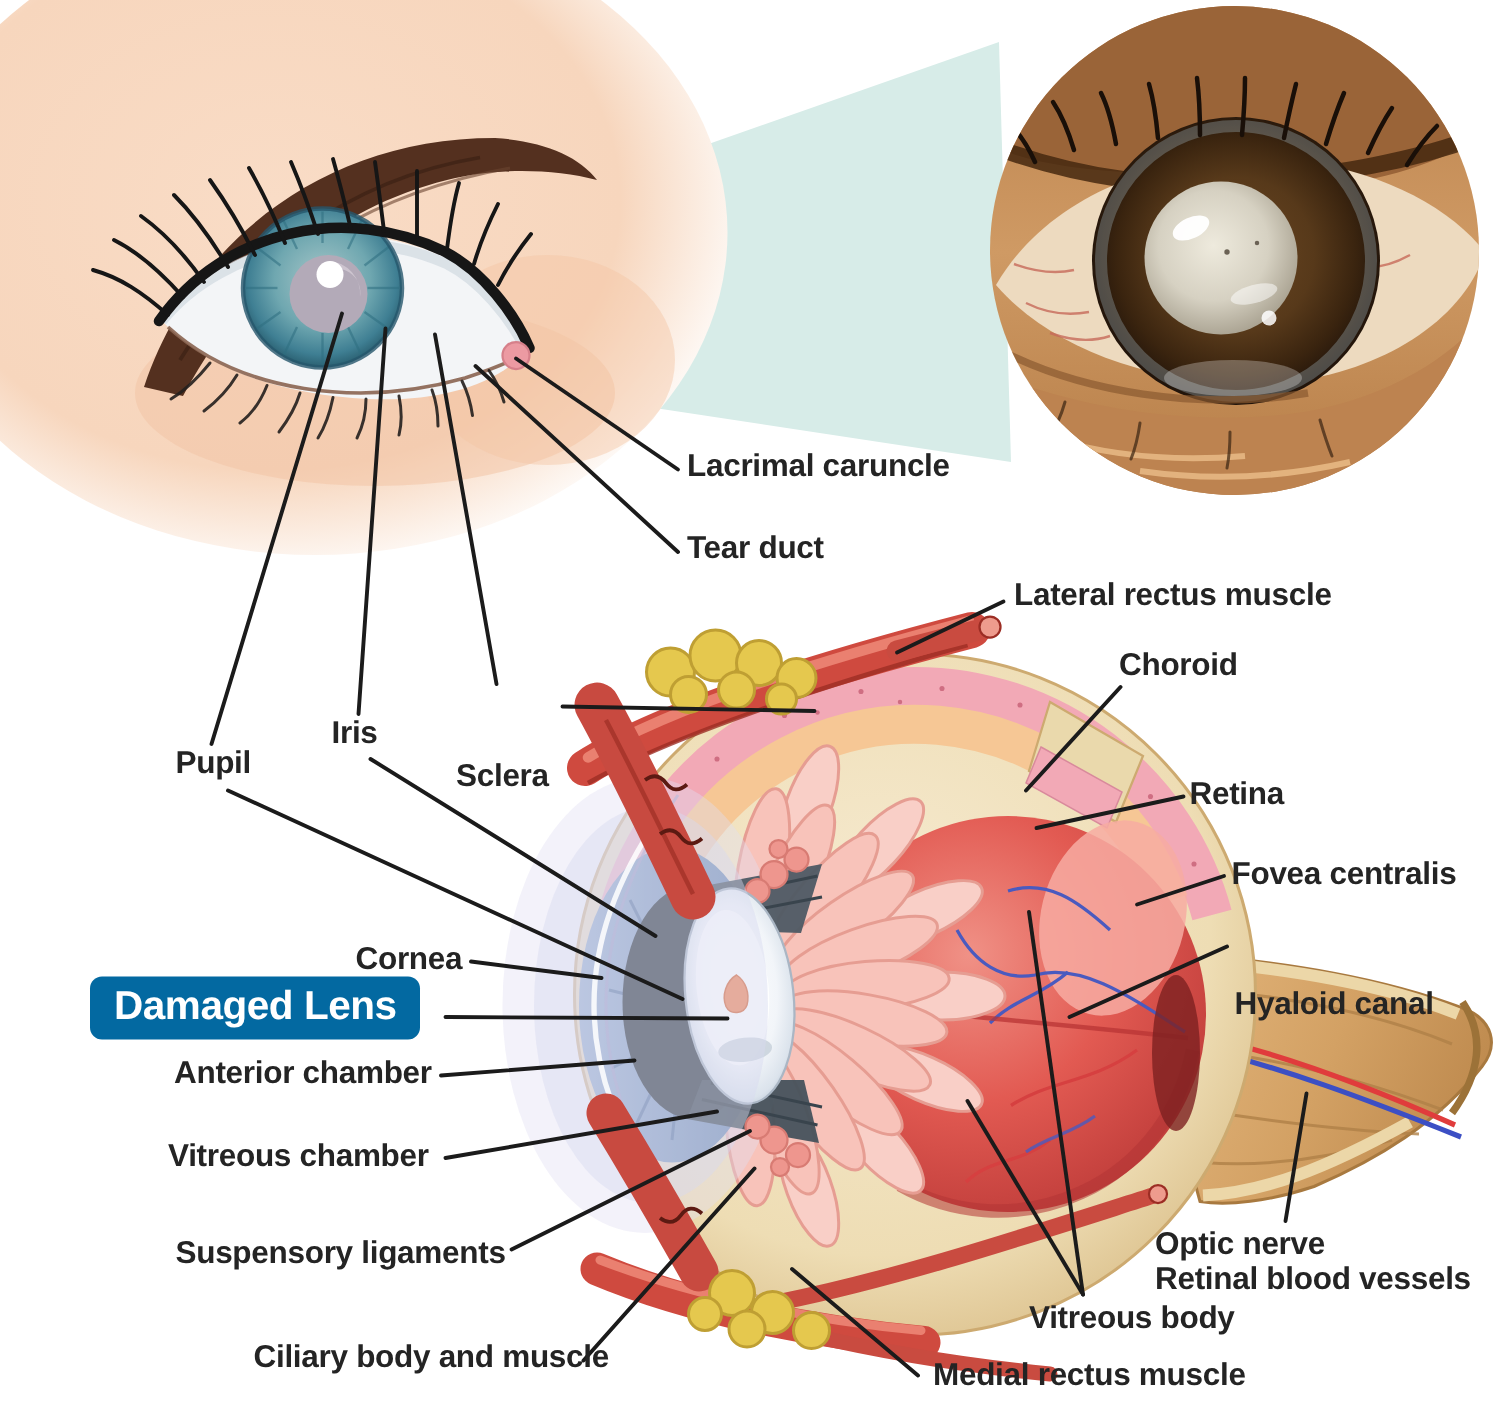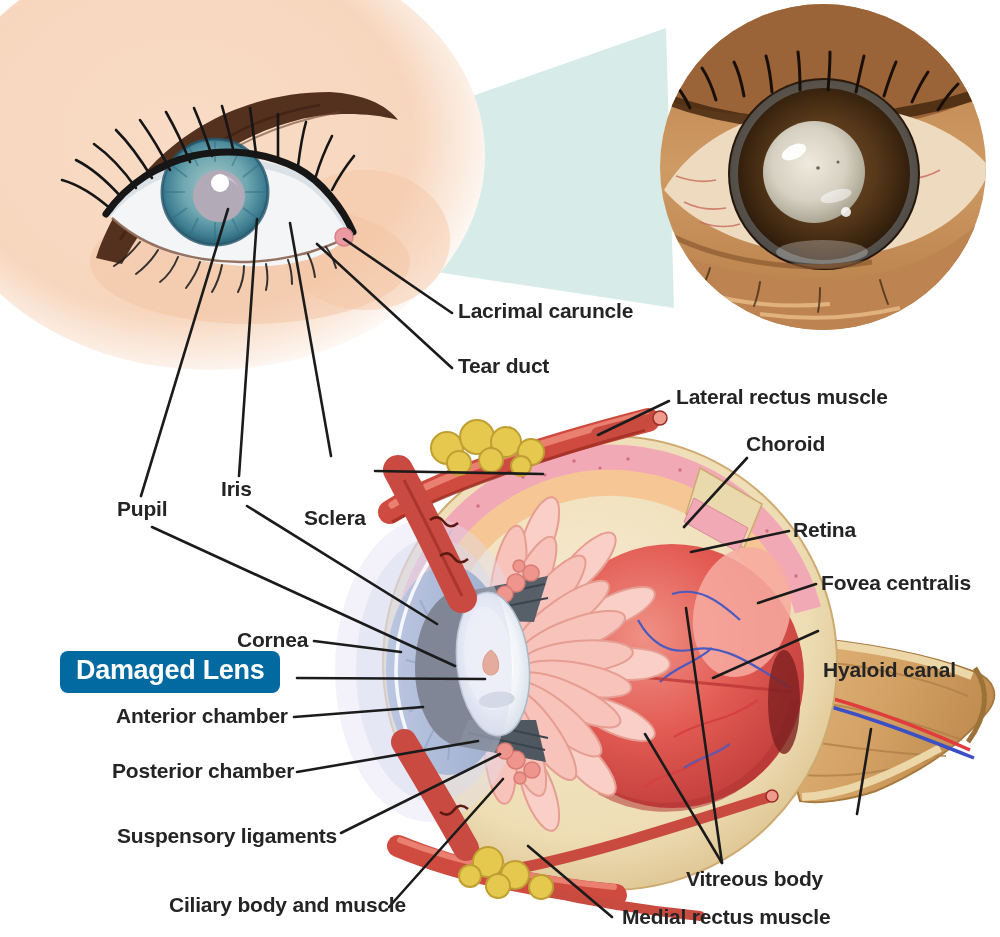--- a/index.html
+++ b/index.html
@@ -387,28 +387,30 @@
   <div class="lbl" style="left:458px;top:300px;">Lacrimal caruncle</div>
   <div class="lbl" style="left:458px;top:355px;">Tear duct</div>
   <div class="lbl" style="left:304px;top:461px;margin-top:46px;">Sclera</div>
   <div class="lbl" style="left:221px;top:478px;">Iris</div>
   <div class="lbl" style="left:117px;top:498px;">Pupil</div>
   <div class="lbl" style="left:237px;top:629px;">Cornea</div>
 
   <div id="damaged-lens-badge">Damaged Lens</div>
 
   <div class="lbl" style="left:116px;top:705px;">Anterior chamber</div>
-  <div class="lbl" style="left:112px;top:760px;">Posterior chamber</div>
+  <div class="lbl" style="left:112px;top:760px;">Vitreous chamber</div>
   <div class="lbl" style="left:117px;top:825px;">Suspensory ligaments</div>
   <div class="lbl" style="left:149px;top:894px;margin-left:20px;">Ciliary body and muscle</div>
 
   <div class="lbl" style="left:676px;top:386px;">Lateral rectus muscle</div>
   <div class="lbl" style="left:746px;top:433px;">Choroid</div>
   <div class="lbl" style="left:793px;top:519px;">Retina</div>
   <div class="lbl" style="left:821px;top:572px;">Fovea centralis</div>
   <div class="lbl" style="left:823px;top:619px;margin-top:40px;">Hyaloid canal</div>
 
   <div class="lbl two-line" style="left:770px;top:819px;">
+    <span>Optic nerve</span>
+    <span>Retinal blood vessels</span>
   </div>
 
   <div class="lbl" style="left:686px;top:868px;text-align:center;">Vitreous body</div>
   <div class="lbl" style="left:622px;top:906px;">Medial rectus muscle</div>
 </div>
 
 </body></html>

